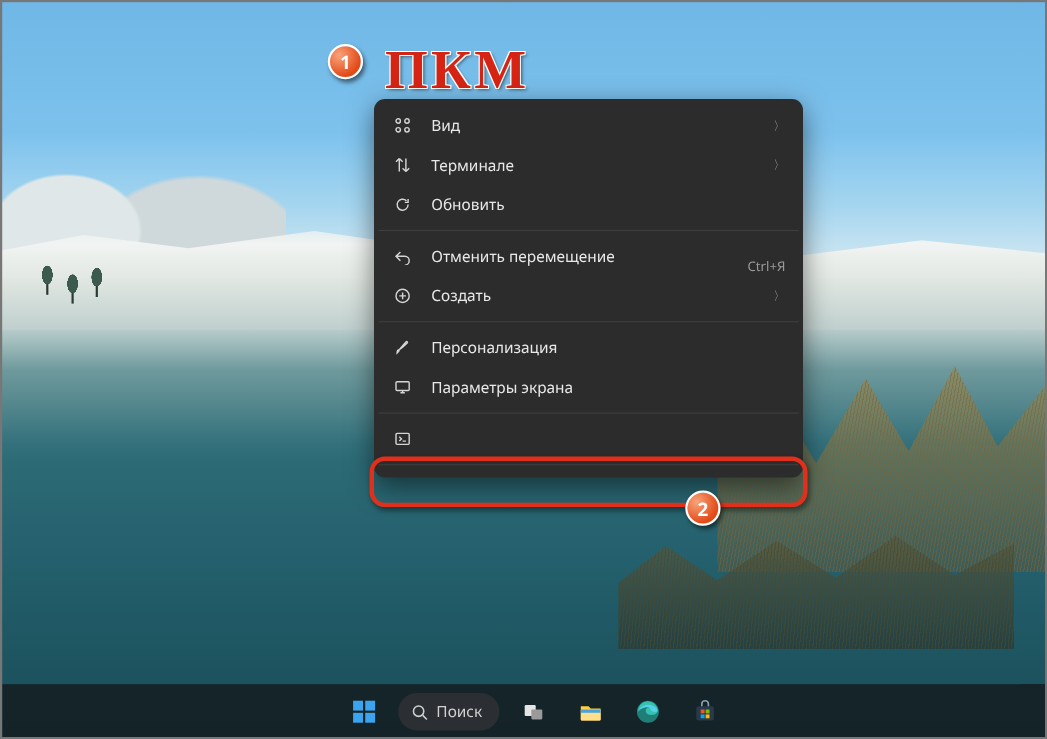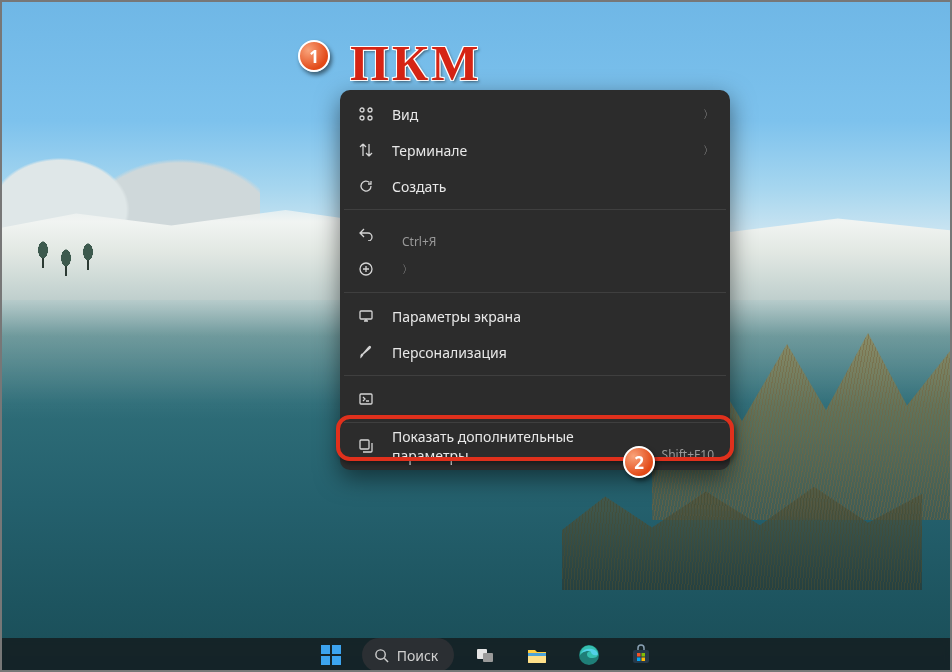--- a/index.html
+++ b/index.html
@@ -87,21 +87,21 @@
   }
   .ctx-icon { width:20px; height:20px; margin-right:16px; display:flex; align-items:center; justify-content:center; flex-shrink:0; }
   .ctx-icon svg { display:block; }
   .ctx-label { flex:1; }
   .ctx-shortcut { color:#9a9a9a; font-size:12px; margin-left:10px;margin-top:16px; }
   .ctx-chevron { color:#9a9a9a; font-size:11px; margin-left:10px; }
   .ctx-sep { height:1px; background:#3f3f3f; margin:5px 4px; }
 
   
   .taskbar {
-    position:absolute; left:0; right:0; bottom:0; height:34px;
+    position:absolute; left:0; right:0; bottom:0; height:50px;
     background: rgba(20,28,32,0.85); backdrop-filter: blur(4px);
     display:flex; align-items:center; justify-content:center; gap:10px;padding-left:20px;
   }
   .tb-btn {
     width:42px; height:42px; border-radius:6px;
     display:flex; align-items:center; justify-content:center;
     cursor:pointer;
   }
   .tb-search {
     display:flex; align-items:center; gap:8px;
@@ -151,89 +151,81 @@
       <span class="ctx-label">Терминале</span>
       <span class="ctx-chevron">〉</span>
     </div>
 
     <div class="ctx-item">
       <span class="ctx-icon">
         <svg width="16" height="16" viewBox="0 0 16 16" stroke="#d5d5d5" stroke-width="1.3" fill="none">
             <path d="M13 8a5 5 0 1 1-1.5-3.5M13 3v3h-3"></path>
           </svg>
       </span>
-      <span class="ctx-label">Создать</span>
+      <span class="ctx-label">Обновить</span>
     </div>
 
     <div class="ctx-sep"></div>
 
 
     <div class="ctx-item">
       <span class="ctx-icon">
         <svg width="16" height="16" viewBox="0 0 16 16" stroke="#d5d5d5" stroke-width="1.3" fill="none">
             <path d="M6 4 2 8l4 4M2 8h8a4 4 0 0 1 0 8"></path>
           </svg>
       </span>
+      <span class="ctx-label">Отменить перемещение</span>
       <span class="ctx-shortcut">Ctrl+Я</span>
     </div>
 
     <div class="ctx-item">
       <span class="ctx-icon">
         <svg width="16" height="16" viewBox="0 0 16 16" stroke="#d5d5d5" stroke-width="1.3" fill="none">
             <circle cx="8" cy="8" r="6"></circle>
             <path d="M8 5v6M5 8h6"></path>
           </svg>
       </span>
+      <span class="ctx-label">Создать</span>
       <span class="ctx-chevron">〉</span>
     </div>
 
     <div class="ctx-sep"></div>
+
+    <div class="ctx-item">
+      <span class="ctx-icon">
+        <svg width="16" height="16" viewBox="0 0 16 16" stroke="#d5d5d5" stroke-width="1.3" fill="none">
+            <path d="M3 13c0-2 1-3 2-3 0 0 5-6 6-7s2 0 1 1-7 6-7 6c0 1-1 2-2 3z"></path>
+          </svg>
+      </span>
+      <span class="ctx-label">Персонализация</span>
+    </div>
 
     <div class="ctx-item">
       <span class="ctx-icon">
         <svg width="16" height="16" viewBox="0 0 16 16" stroke="#d5d5d5" stroke-width="1.3" fill="none">
             <rect x="2" y="3" width="12" height="8" rx="1"></rect>
             <path d="M6 13h4M8 11v2"></path>
           </svg>
       </span>
       <span class="ctx-label">Параметры экрана</span>
     </div>
 
-    <div class="ctx-item">
-      <span class="ctx-icon">
-        <svg width="16" height="16" viewBox="0 0 16 16" stroke="#d5d5d5" stroke-width="1.3" fill="none">
-            <path d="M3 13c0-2 1-3 2-3 0 0 5-6 6-7s2 0 1 1-7 6-7 6c0 1-1 2-2 3z"></path>
-          </svg>
-      </span>
-      <span class="ctx-label">Персонализация</span>
-    </div>
-
     <div class="ctx-sep"></div>
 
     <div class="ctx-item">
       <span class="ctx-icon">
         <svg width="16" height="16" viewBox="0 0 16 16" stroke="#d5d5d5" stroke-width="1.3" fill="none">
             <rect x="2" y="3" width="12" height="10" rx="1"></rect>
             <path d="M5 6l2 2-2 2M8 10h3"></path>
           </svg>
       </span>
     </div>
 
     <div class="ctx-sep"></div>
 
-    <div class="ctx-item">
-      <span class="ctx-icon">
-        <svg width="16" height="16" viewBox="0 0 16 16" stroke="#d5d5d5" stroke-width="1.3" fill="none">
-            <rect x="2" y="2" width="9" height="9" rx="1"></rect>
-            <path d="M5 14h8a1 1 0 0 0 1-1V5"></path>
-          </svg>
-      </span>
-      <span class="ctx-label">Показать дополнительные параметры</span>
-      <span class="ctx-shortcut">Shift+F10</span>
-    </div>
 
   </div>
 
   <div class="callout-box" style="left:336px; top:415px; width:398px; height:46px"></div>
   <div class="callout-badge" style="left:623px; top:446px">
     <span>2</span>
   </div>
 
   <div class="taskbar">
     <div class="tb-btn">

